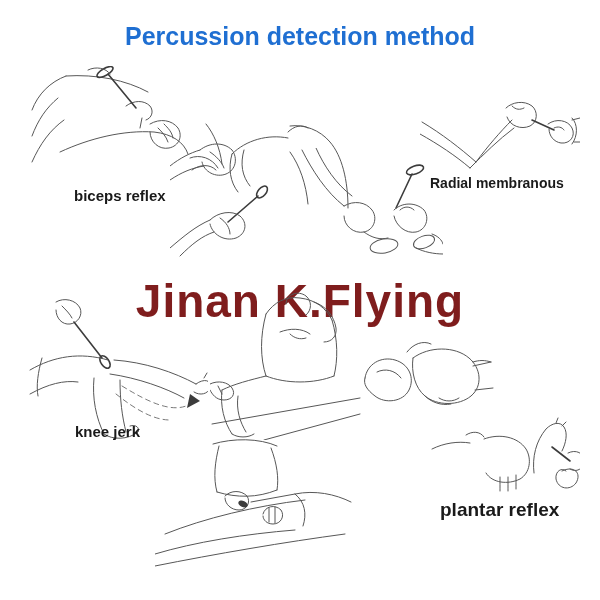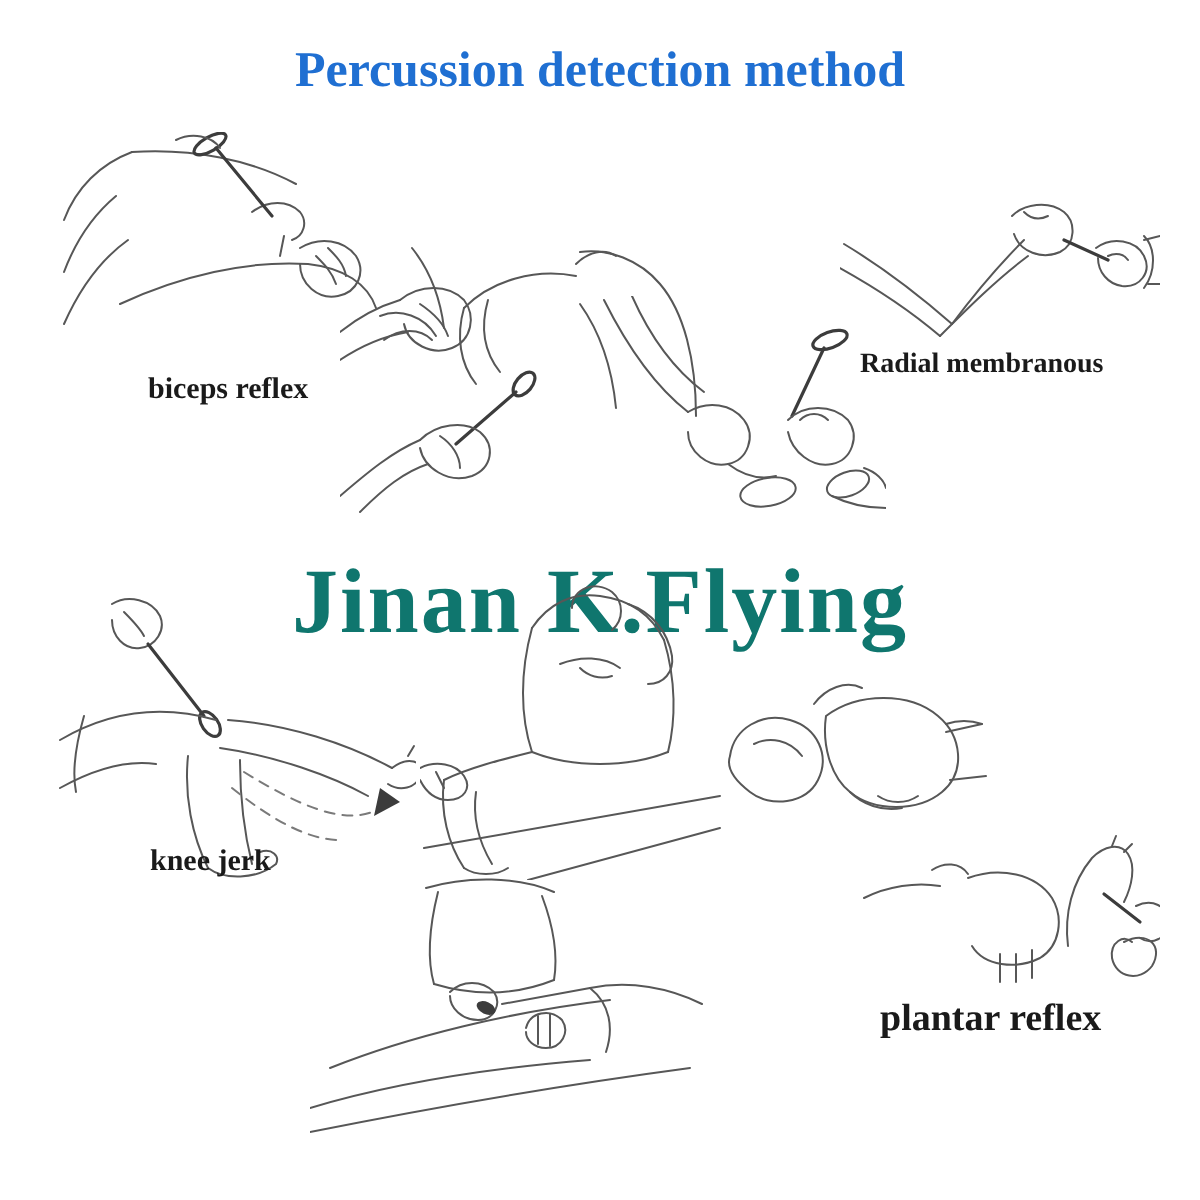--- a/index.html
+++ b/index.html
@@ -1,26 +1,26 @@
 <!DOCTYPE html>
 <html><head>
 <meta charset="utf-8">
 <style>
   html,body{margin:0;padding:0;background:#fff;}
   .canvas{
     position:relative;width:600px;height:600px;background:#ffffff;
-    font-family:Liberation Serif, serif;overflow:hidden;
+    font-family:Liberation Sans, sans-serif;overflow:hidden;
   }
   .title{
     position:absolute;top:22px;left:0;width:600px;text-align:center;
     font-size:25px;font-weight:bold;color:#1f6fd2;letter-spacing:0px;
   }
   .watermark{
     position:absolute;top:274px;left:50%;transform:translateX(-50%);
-    font-size:46px;font-weight:bold;color:#0f766e;white-space:nowrap;
+    font-size:46px;font-weight:bold;color:#7f1d1d;white-space:nowrap;
     letter-spacing:1px;z-index:1;
   }
   .fig-label{
     position:absolute;font-size:15px;font-weight:bold;color:#1a1a1a;z-index:3;
     white-space:nowrap;
   }
   .lbl-biceps{left:74px;top:187px;}
   .lbl-radial{left:430px;top:175px;font-size:14px;}
   .lbl-knee{left:75px;top:423px;}
   .lbl-plantar{left:440px;top:499px;font-size:19px;}

